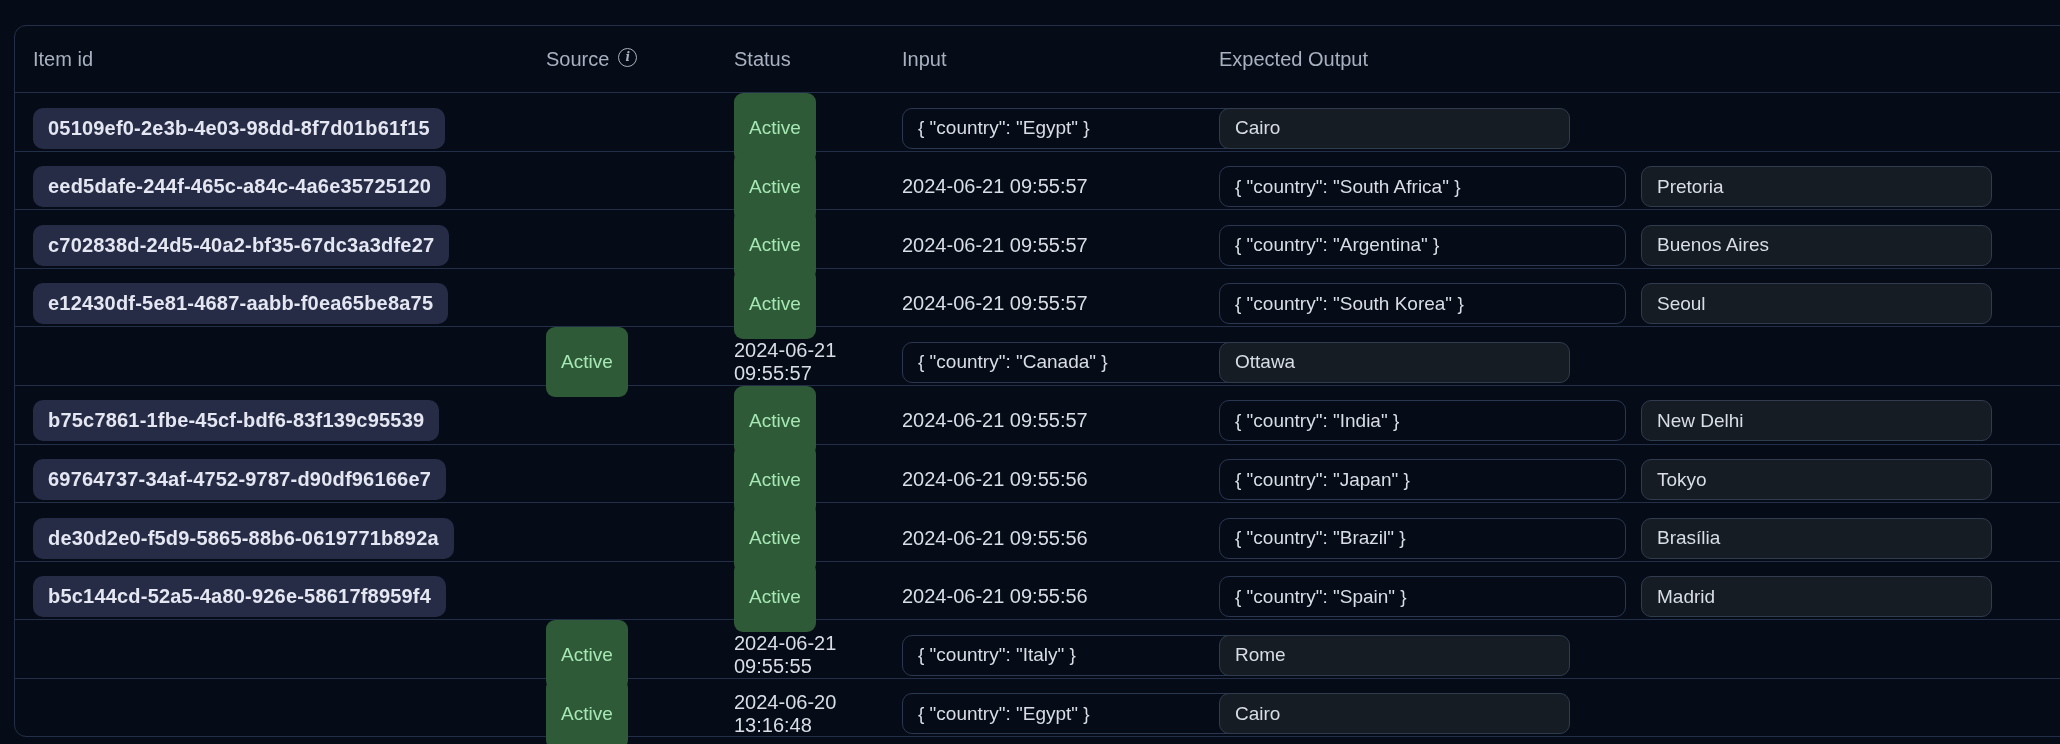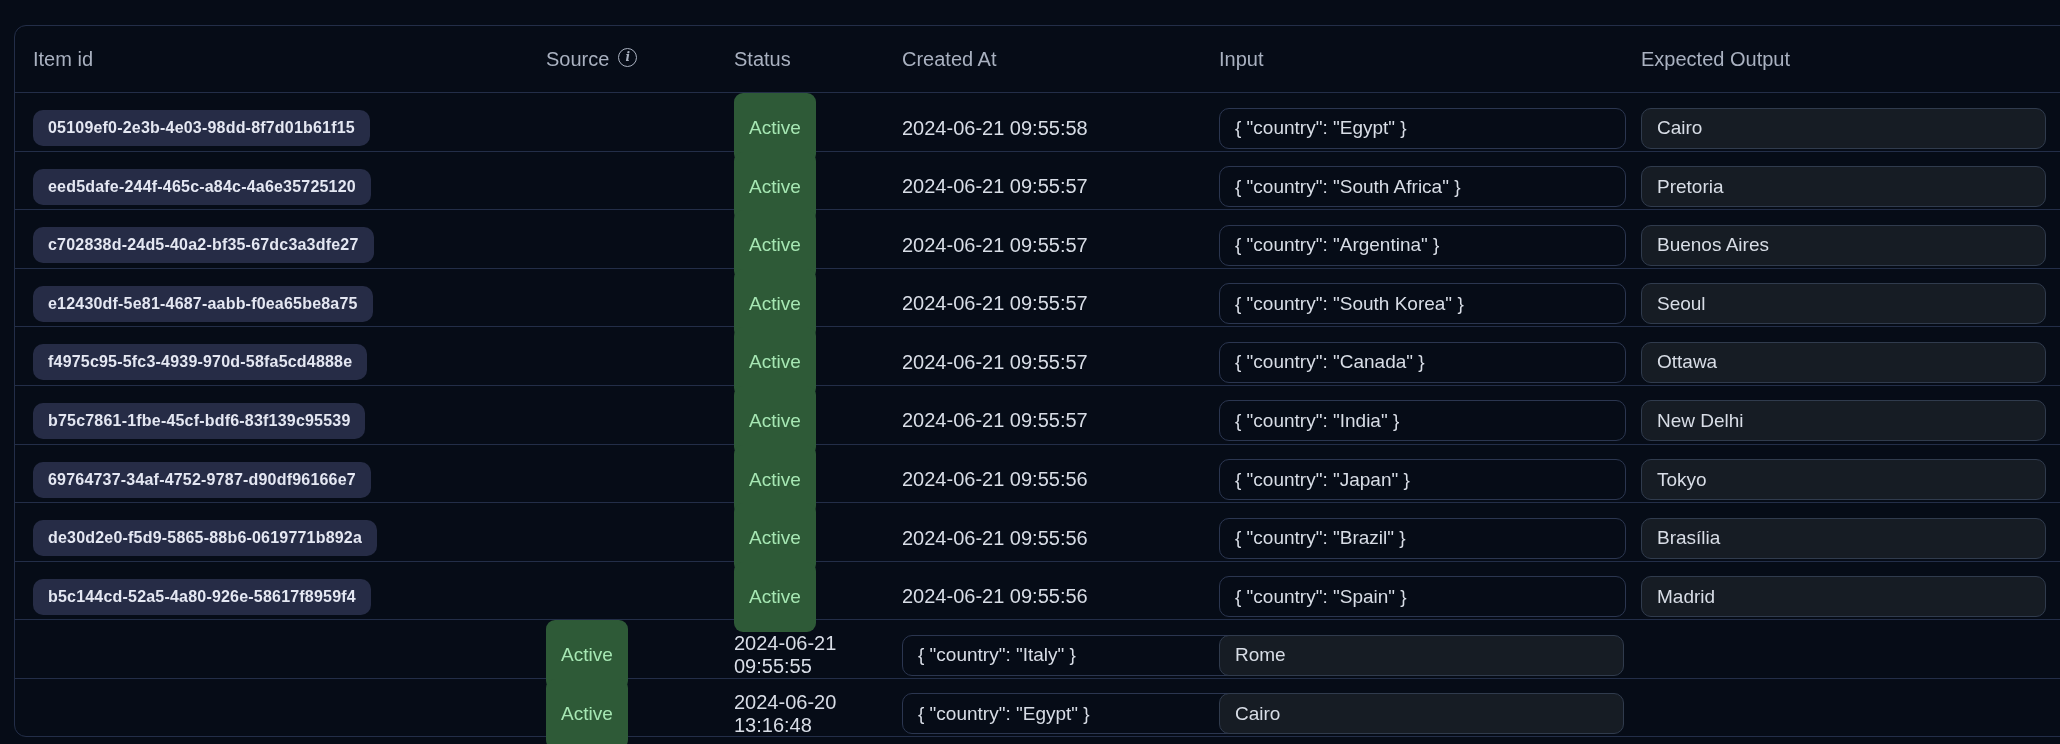--- a/index.html
+++ b/index.html
@@ -41,71 +41,67 @@
     display:flex;gap:9px;
   }
   .info-icon{
     width:19px;height:19px;border:1.6px solid var(--header-text);
     border-radius:50%;display:inline-flex;align-items:center;justify-content:center;
     font-size:12px;font-weight:700;color:var(--header-text);line-height:1;
     font-family:"DejaVu Serif",serif;font-style:italic;
   }
   .pill{
     display:inline-block;background:var(--pill-bg);color:var(--pill-text);
-    font-size:16px;font-weight:600;letter-spacing:.2px;
+    font-size:20px;font-weight:600;letter-spacing:.2px;
     padding:9px 15px;border-radius:10px;white-space:nowrap;cursor:pointer;
   }
   .badge{
     display:inline-block;background:var(--badge-bg);color:var(--badge-text);
     font-size:19px;font-weight:500;
     padding:24px 15px;border-radius:9px;white-space:nowrap;
   }
   .ts{font-size:20px;color:var(--body-text);}
   .io-box{
     width:407px;height:41px;border:1px solid var(--input-border);
     border-radius:10px;display:flex;align-items:center;
     padding:0 15px;font-size:19px;color:var(--body-text);
     white-space:nowrap;overflow:hidden;cursor:text;background:transparent;
   }
   .io-box.output{
-    width:405px;background:var(--output-bg);border-color:var(--output-border);
+    width:351px;background:var(--output-bg);border-color:var(--output-border);
   }
 </style>
 </head>
 <body>
 
 <div class="table">
 
   <div class="hrow">
     <div class="hcell">
         <span>Item id</span>
       </div>
     <div class="hcell">
         <span>Source</span>
         <span class="info-icon">i</span>
       </div>
     <div class="hcell">
         <span>Status</span>
       </div>
     <div class="hcell">
-        <span>Created At</span>
-      </div>
-    <div class="hcell">
         <span>Input</span>
       </div>
     <div class="hcell">
         <span>Expected Output</span>
       </div>
   </div>
 
   <div class="row">
     <div><span class="pill">05109ef0-2e3b-4e03-98dd-8f7d01b61f15</span></div>
     <div></div>
     <div><span class="badge">Active</span></div>
-    <div class="ts">2024-06-21 09:55:58</div>
     <div>
         <div class="io-box">{ "country": "Egypt" }</div>
       </div>
     <div>
         <div class="io-box output">Cairo</div>
       </div>
   </div>
 
   <div class="row">
     <div><span class="pill">eed5dafe-244f-465c-a84c-4a6e35725120</span></div>
@@ -140,21 +136,20 @@
     <div class="ts">2024-06-21 09:55:57</div>
     <div>
         <div class="io-box">{ "country": "South Korea" }</div>
       </div>
     <div>
         <div class="io-box output">Seoul</div>
       </div>
   </div>
 
   <div class="row">
-    <div><span class="pill">f4975c95-5fc3-4939-970d-58fa5cd4888e</span></div>
     <div></div>
     <div><span class="badge">Active</span></div>
     <div class="ts">2024-06-21 09:55:57</div>
     <div>
         <div class="io-box">{ "country": "Canada" }</div>
       </div>
     <div>
         <div class="io-box output">Ottawa</div>
       </div>
   </div>

